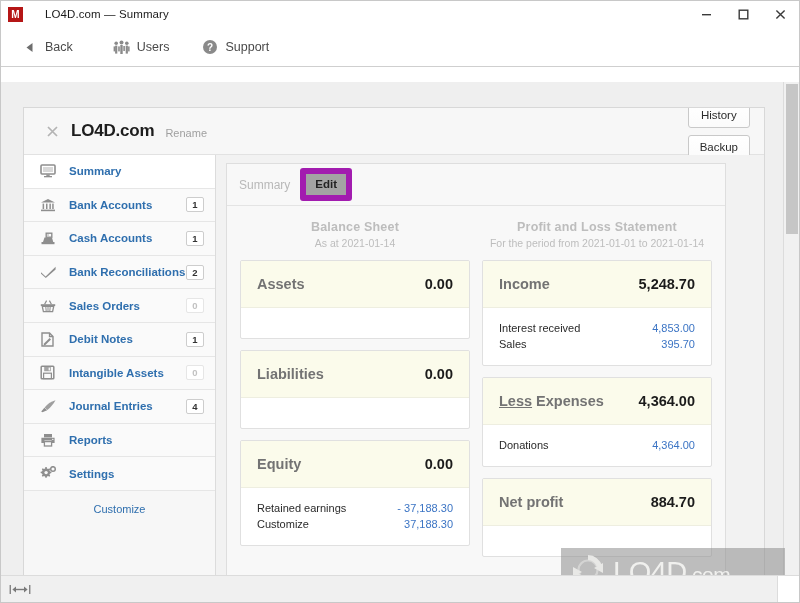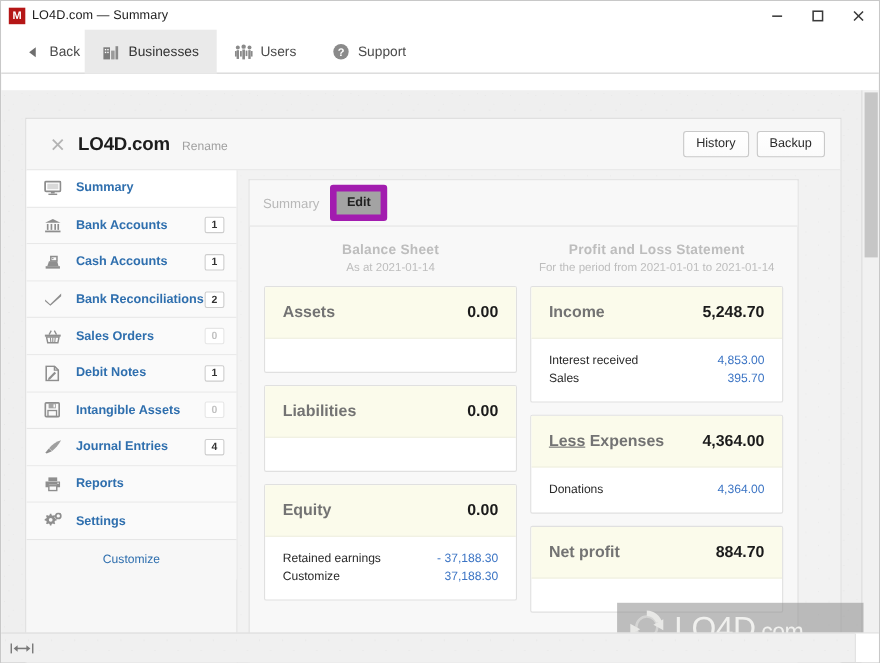--- a/index.html
+++ b/index.html
@@ -35,21 +35,21 @@
     margin-left: 7px;
     background: #b51616;
     color: #ffffff;
     font-size: 10px;
     font-weight: bold;
     line-height: 15px;
     text-align: center;
     font-family: "Liberation Sans", sans-serif;
   }
   .title-text {
-    margin-left: 6px;
+    margin-left: 22px;
     font-size: 11.5px;
     color: #1b1b1b;
     letter-spacing: 0.1px;
   }
   .win-controls {
     margin-left: auto;
     display: flex;
     height: 26px;
   }
   .win-btn {
@@ -74,21 +74,21 @@
   .tab {
     display: flex;
     align-items: center;
     gap: 7px;
     padding: 0 16px;
     font-size: 12.5px;
     color: #4a4a4a;
     position: relative;
     height: 40px;
   }
-  .tab.back { padding-left: 20px; padding-right: 4px; }
+  .tab.back { padding-left: 20px; padding-right: 24px; }
   .tab.active {
     background: #eaeaea;
     color: #333333;
   }
   .tab .ticon {
     display: flex;
     align-items: center;
     justify-content: center;
     color: #8a8a8a;
     width: 17px; height: 17px;
@@ -167,20 +167,21 @@
   .rename {
     font-size: 11px;
     color: #a0a0a0;
     margin-left: 11px;
     padding-top: 4px;
   }
   .hdr-actions {
     margin-left: auto;
     display: flex;
     gap: 7px;
+    flex-direction: column;
   }
   .btn {
     font-size: 11.5px;
     color: #2b2b2b;
     background: linear-gradient(#ffffff, #fbfbfb);
     border: 1px solid #c9c9c9;
     border-radius: 3px;
     padding: 5px 11px;
     line-height: 1.1;
   }
@@ -444,34 +445,20 @@
 
     <div class="tab back">
       <span class="ticon">
         <svg width="9" height="11" viewBox="0 0 9 11">
             <path d="M7.5 1 L1.5 5.5 L7.5 10 Z" fill="#6e6e6e"></path>
           </svg>
       </span>
       <span class="tlabel">Back</span>
     </div>
 
-    <div class="tab active">
-      <span class="ticon">
-        <svg width="17" height="15" viewBox="0 0 17 15">
-          <rect x="1" y="3" width="6" height="11" fill="#7d7d7d"></rect>
-          <rect x="8" y="6" width="3.2" height="8" fill="#9a9a9a"></rect>
-          <rect x="12" y="2" width="2.4" height="12" fill="#8a8a8a"></rect>
-          <rect x="2.3" y="4.5" width="1.3" height="1.3" fill="#ffffff"></rect>
-          <rect x="4.5" y="4.5" width="1.3" height="1.3" fill="#ffffff"></rect>
-          <rect x="2.3" y="7" width="1.3" height="1.3" fill="#ffffff"></rect>
-          <rect x="4.5" y="7" width="1.3" height="1.3" fill="#ffffff"></rect>
-        </svg>
-      </span>
-      <span class="tlabel">Businesses</span>
-    </div>
 
     <div class="tab">
       <span class="ticon">
         <svg width="17" height="15" viewBox="0 0 17 15">
           <circle cx="3.2" cy="3.2" r="1.8" fill="#8a8a8a"></circle>
             <rect x="2.1" y="5.6" width="2.2" height="8" fill="#8a8a8a"></rect>
           <circle cx="8.5" cy="2.4" r="2" fill="#8a8a8a"></circle>
             <rect x="7.3" y="5" width="2.4" height="9" fill="#8a8a8a"></rect>
           <circle cx="13.8" cy="3.2" r="1.8" fill="#8a8a8a"></circle>
             <rect x="12.7" y="5.6" width="2.2" height="8" fill="#8a8a8a"></rect>

